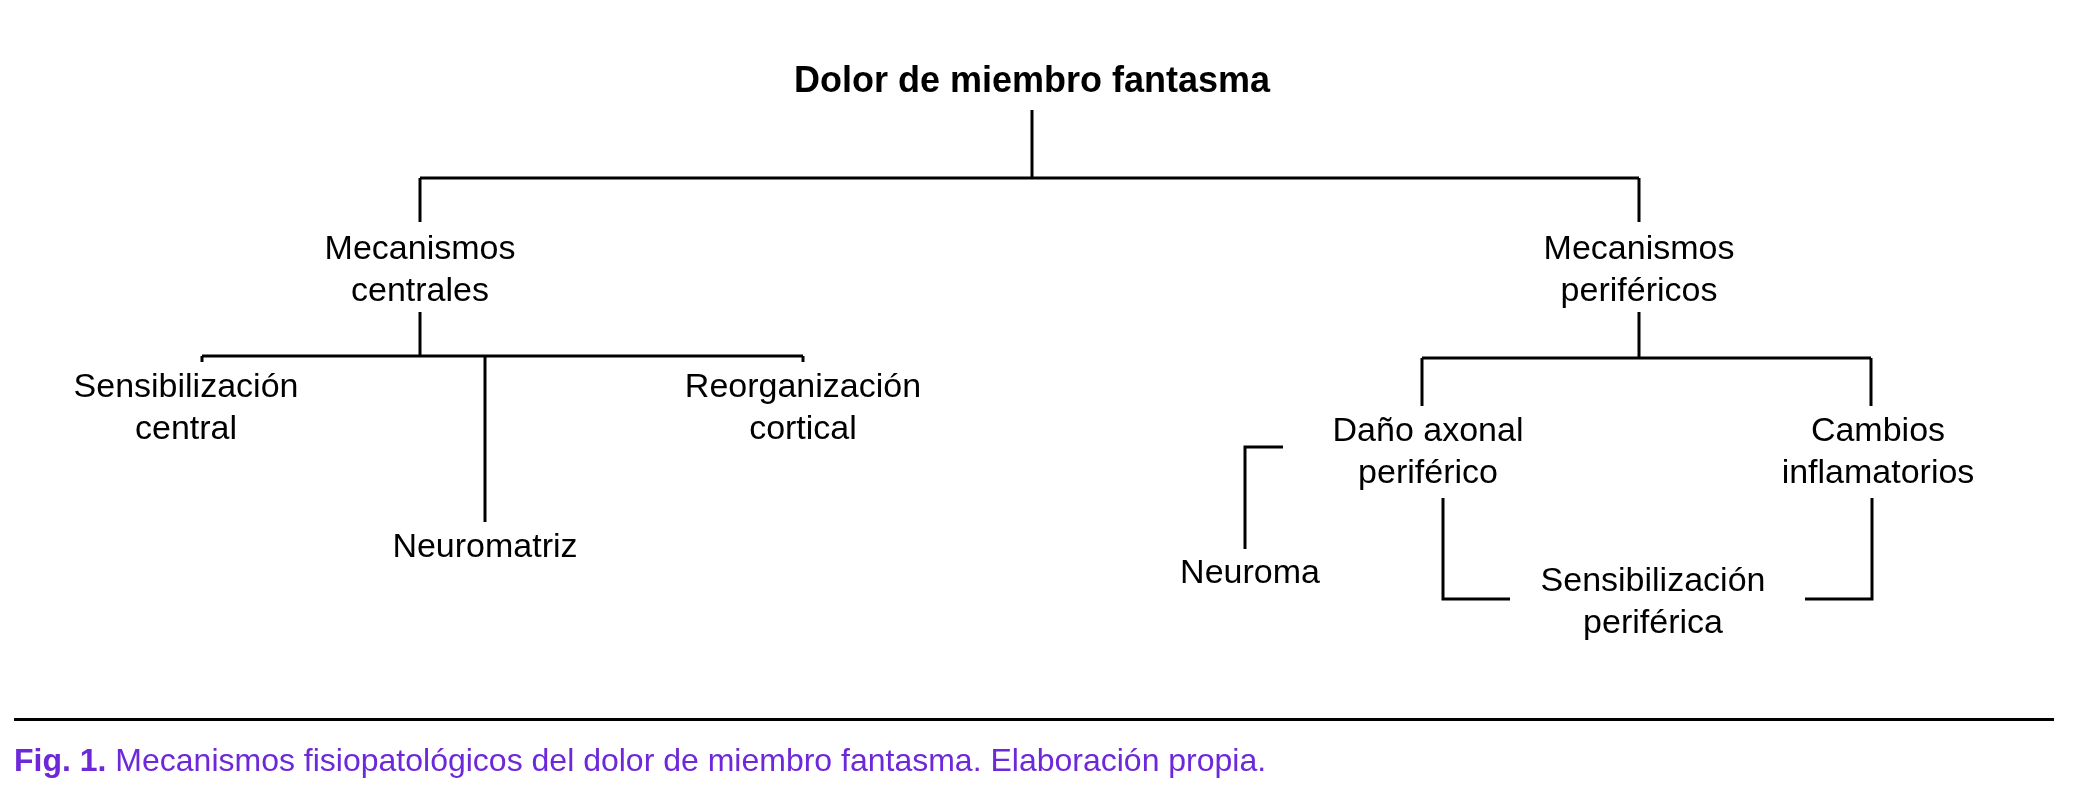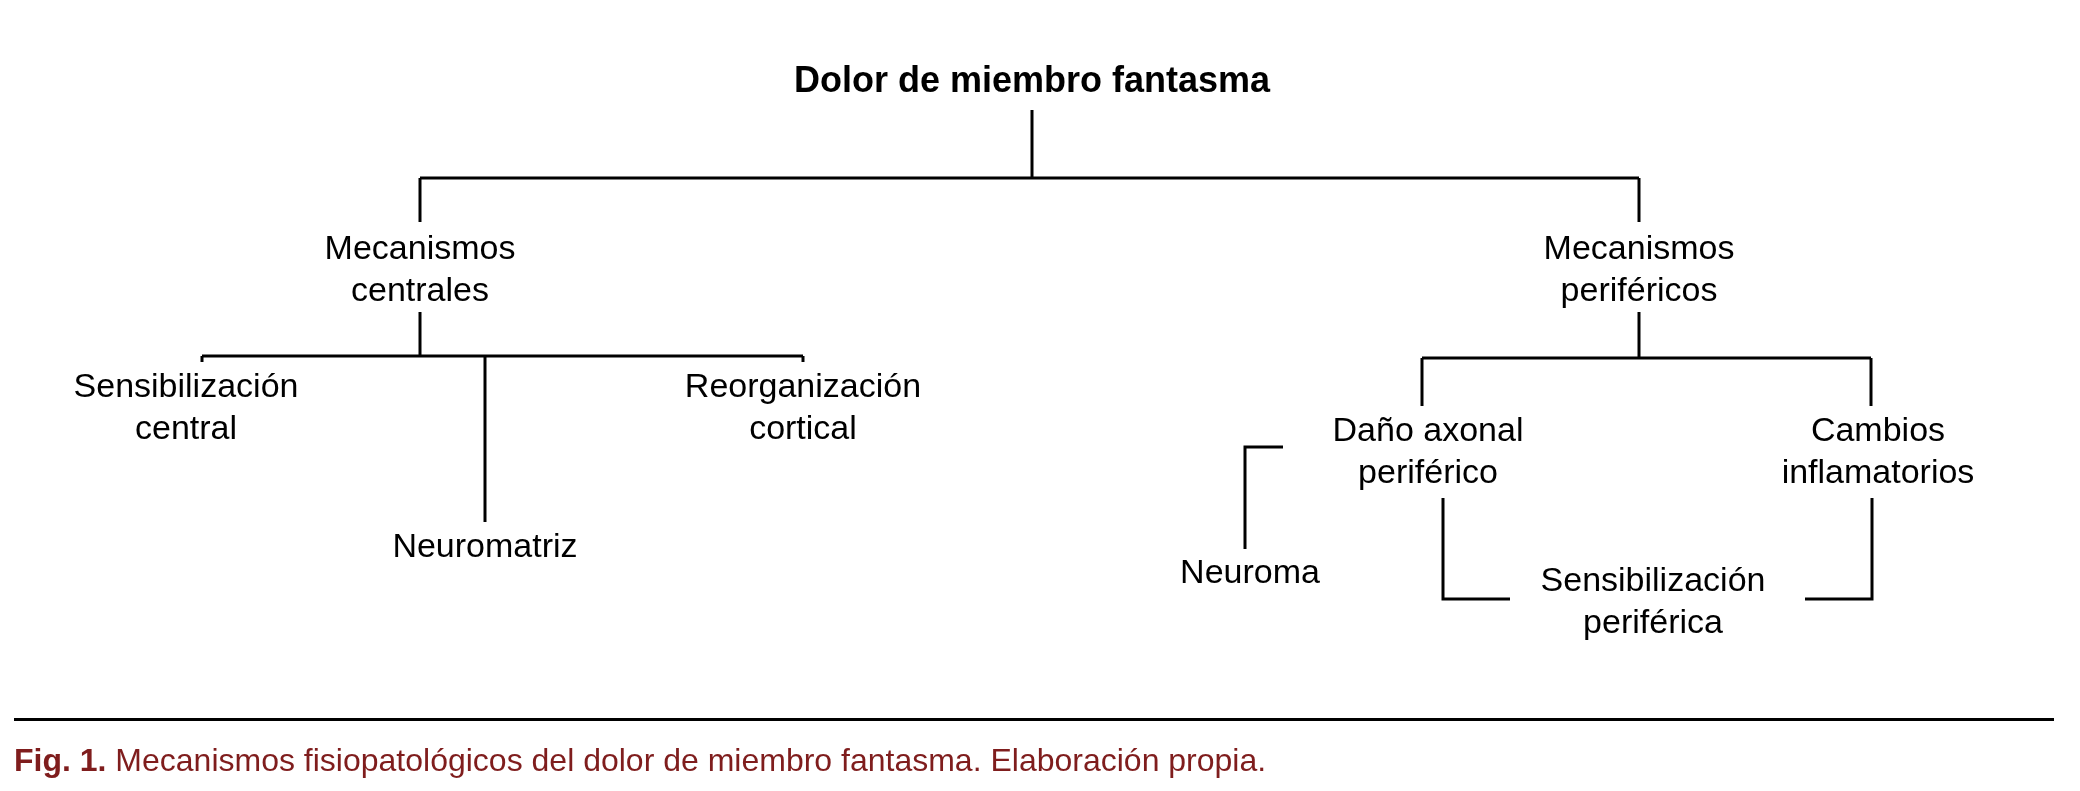--- a/index.html
+++ b/index.html
@@ -53,21 +53,21 @@
     background: #000000;
   }
   #caption {
     position: absolute;
     left: 14px;
     top: 740px;
     width: 2050px;
     font-family: "Liberation Sans", sans-serif;
     font-size: 32px;
     line-height: 40px;
-    color: #7f1d1d;
+    color: #6d28d9;
     white-space: nowrap;
   }
   #caption .cap-label {
     font-weight: bold;
   }
 </style>
 </head>
 <body>
 
 <div id="figure-root">

